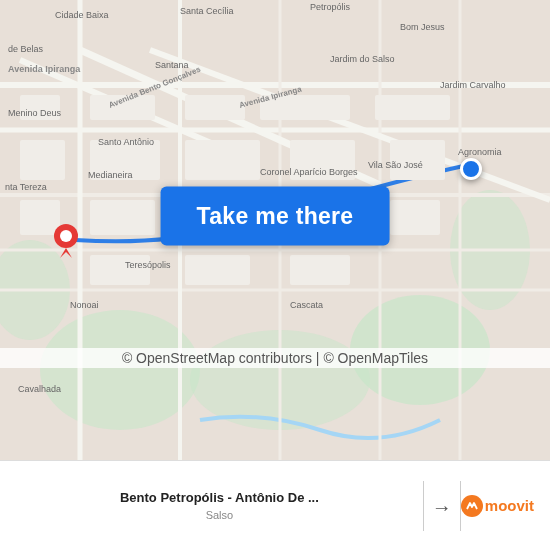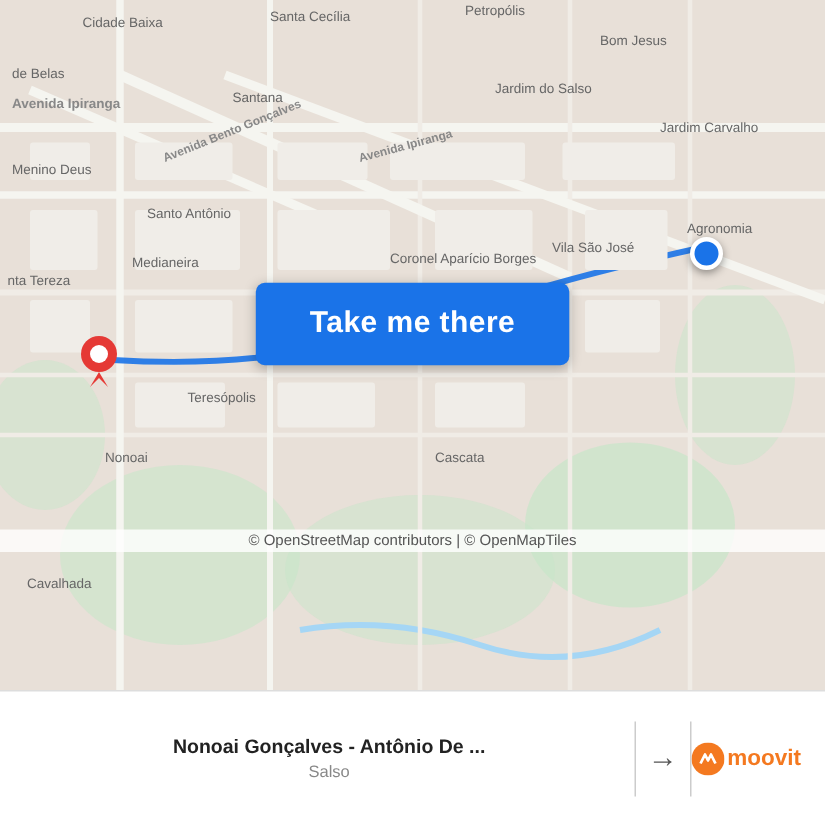--- a/index.html
+++ b/index.html
@@ -21,21 +21,21 @@
     #take-me-there-btn {
       position: absolute;
       left: 50%;
       top: 47%;
       transform: translate(-50%, -50%);
       background: #1a73e8;
       color: white;
       border: none;
       border-radius: 6px;
       padding: 16px 36px;
-      font-size: 20px;
+      font-size: 23px;
       font-weight: 600;
       cursor: pointer;
       white-space: nowrap;
       box-shadow: 0 2px 8px rgba(0,0,0,0.25);
       letter-spacing: 0.3px;
     }
 
     #destination-pin {
       position: absolute;
       right: 68px;
@@ -98,21 +98,21 @@
       color: #222;
       text-align: center;
     }
 
     .attribution {
       position: absolute;
       bottom: 92px;
       left: 0;
       right: 0;
       background: rgba(255,255,255,0.8);
-      font-size: 10px;
+      font-size: 14px;
       color: #555;
       padding: 2px 6px;
       text-align: center;
     }
 
     .moovit-logo {
       display: flex;
       align-items: center;
       gap: 2px;
     }
@@ -217,21 +217,21 @@
   <button id="take-me-there-btn">Take me there</button>
 
   
   <div class="attribution">
     <span>© OpenStreetMap contributors | © OpenMapTiles</span>
   </div>
 </div>
 
 <div class="footer">
   <div class="footer-section">
-    <div class="footer-main-text">Nonoai Gonçalves - Antônio De ...</div>
+    <div class="footer-main-text">Bento Petropólis - Antônio De ...</div>
     <div class="footer-label">Salso</div>
   </div>
   <div class="footer-divider"></div>
   <div class="footer-arrow">→</div>
   <div class="footer-divider"></div>
   <div style="margin-left:auto; display:flex; align-items:center;">
     <div class="moovit-logo">
       <svg width="22" height="22" viewBox="0 0 22 22">
         <circle cx="11" cy="11" r="11" fill="#f47920"></circle>
         <path d="M 6 14 L 9 8 L 11 12 L 13 8 L 16 14" stroke="white" stroke-width="1.8" fill="none" stroke-linejoin="round"></path>

